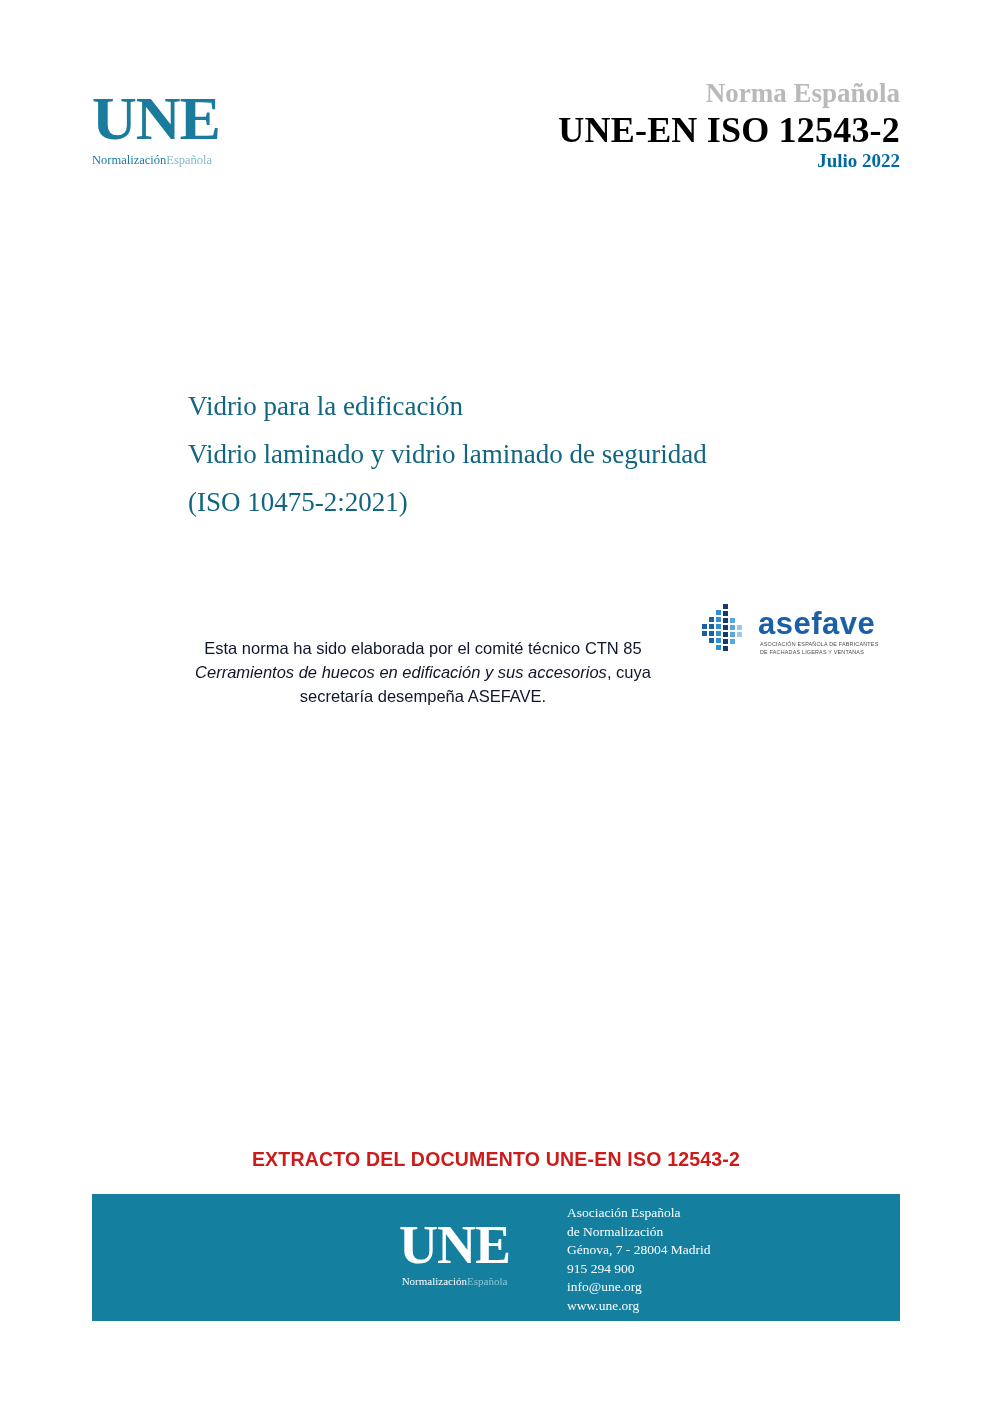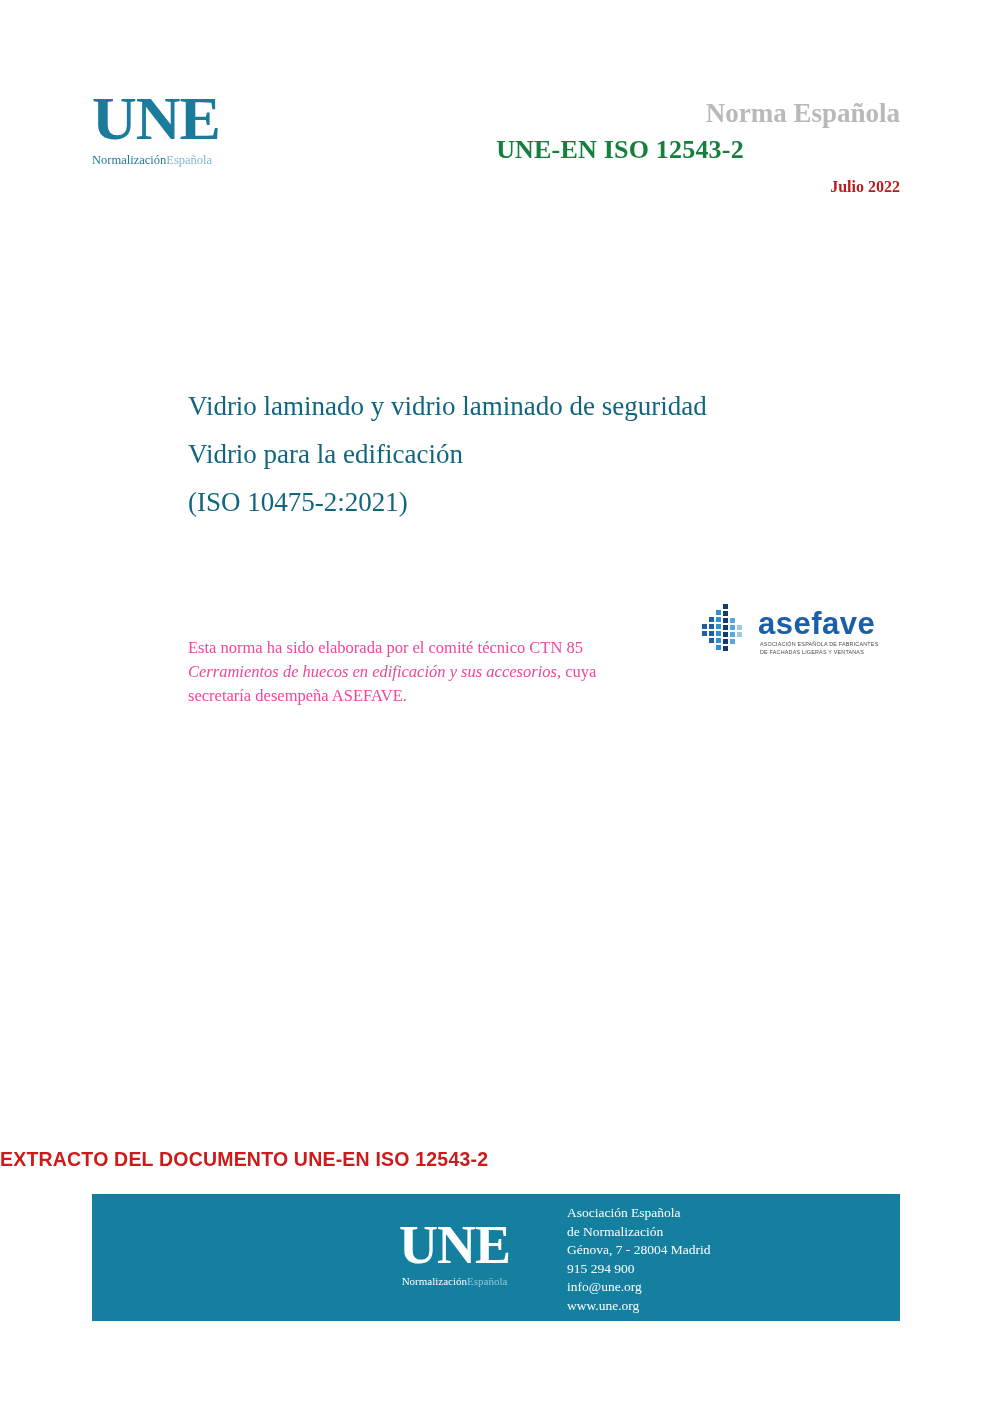--- a/index.html
+++ b/index.html
@@ -38,46 +38,44 @@
     font-size: 12.5px;
     color: #1b7b9c;
     letter-spacing: 0px;
     margin-top: 2px;
   }
   .une-sub .light { color: #7fb9cd; }
 
   .header-right {
     position: absolute;
     right: 92px;
-    top: 96px;
+    top: 76px;
     text-align: right;
     width: 560px;
   }
   .norma-espanola {
     font-family: "Liberation Serif", serif;
     font-weight: bold;
     font-size: 27px;
     color: #b9b9b9;
     line-height: 34px;
   }
   .doc-code {
     font-family: "Liberation Serif", serif;
     font-weight: bold;
-    font-size: 26px;
-    color: #15803d;
+    font-size: 36px;
+    color: #000000;
     line-height: 40px;
     letter-spacing: 0.2px;
-    text-align: center;
   }
   .doc-date {
     font-family: "Liberation Serif", serif;
     font-weight: bold;
-    font-size: 16px;
-    color: #b91c1c;
-    margin-top: 8px;
+    font-size: 19px;
+    color: #0369a1;
   }
 
   
   .title-block {
     position: absolute;
     left: 188px;
     top: 382px;
     width: 700px;
   }
   .title-line {
@@ -87,24 +85,25 @@
     line-height: 48px;
     white-space: nowrap;
   }
 
   
   .note-block {
     position: absolute;
     left: 188px;
     top: 636px;
     width: 470px;
-    font-family: Liberation Serif, serif;
+    font-family: Liberation Sans, sans-serif;
     font-size: 16.5px;
     line-height: 24px;
-    color: #ec4899;
+    color: #0f172a;
+    text-align: center;
   }
   .note-block i { font-style: italic; }
 
   
   .asefave {
     position: absolute;
     left: 700px;
     top: 600px;
     width: 195px;
     height: 70px;
@@ -134,21 +133,21 @@
     position: absolute;
     left: 0; top: 2px;
     width: 52px; height: 52px;
   }
 
   
   .extract {
     position: absolute;
     left: 0; right: 0;
     top: 1148px;
-    text-align: left;
+    text-align: center;
     font-family: "Liberation Sans", sans-serif;
     font-weight: bold;
     font-size: 19.5px;
     color: #cc1b1b;
     letter-spacing: 0.2px;
   }
 
   
   .footer {
     position: absolute;
@@ -198,22 +197,22 @@
   <div class="une-sub"><span>Normalización</span><span class="light">Española</span></div>
 </div>
 
 <div class="header-right">
   <div class="norma-espanola">Norma Española</div>
   <div class="doc-code">UNE-EN ISO 12543-2</div>
   <div class="doc-date">Julio 2022</div>
 </div>
 
 <div class="title-block">
+  <div class="title-line">Vidrio para la edificación</div>
   <div class="title-line">Vidrio laminado y vidrio laminado de seguridad</div>
-  <div class="title-line">Vidrio para la edificación</div>
   <div class="title-line">(ISO 10475-2:2021)</div>
 </div>
 
 <div class="note-block"><span>Esta norma ha sido elaborada por el comité técnico CTN 85 </span><i>Cerramientos de huecos en edificación y sus accesorios</i><span>, cuya secretaría desempeña ASEFAVE.</span></div>
 
 <div class="asefave">
   <svg class="asefave-mark" viewBox="0 0 52 52">
     <g fill="#1b5fa8">
       <rect x="2" y="22" width="5" height="5"></rect>
       <rect x="2" y="29" width="5" height="5"></rect>

